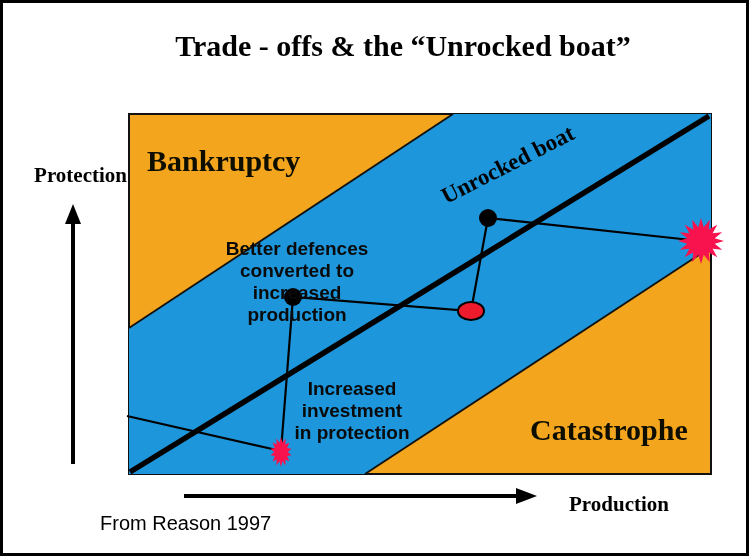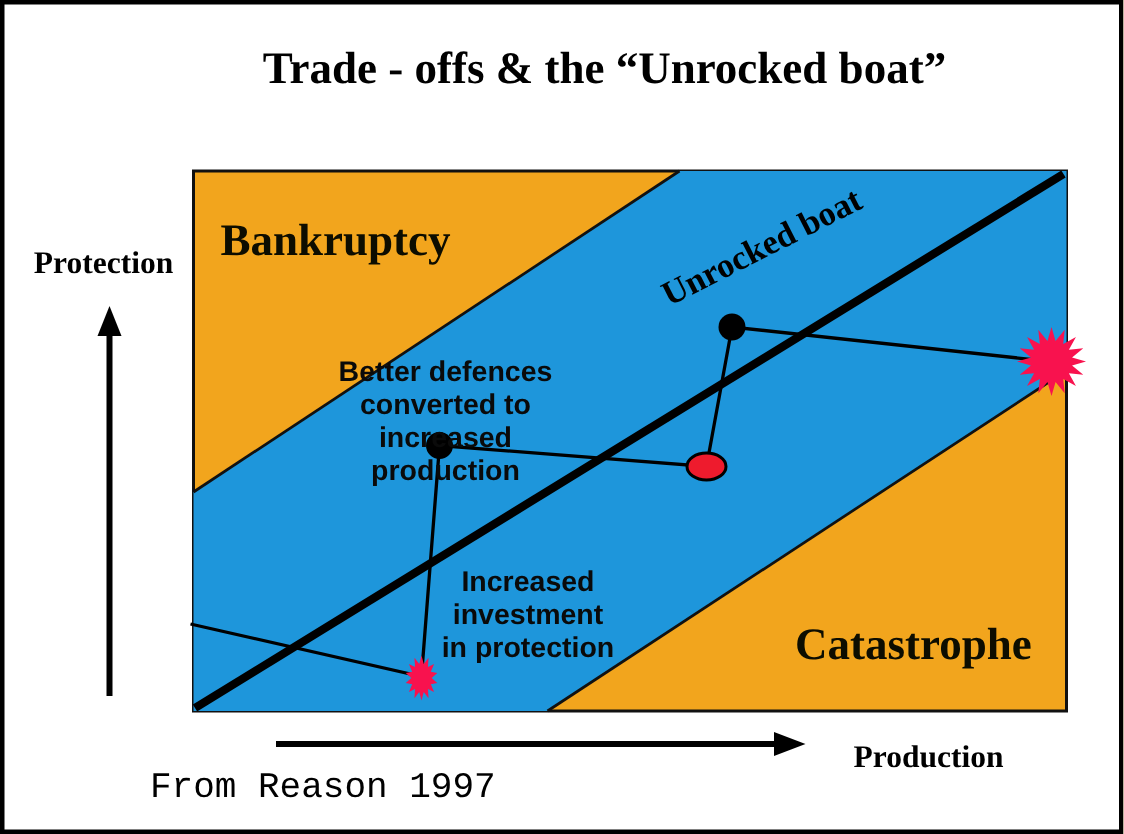--- a/index.html
+++ b/index.html
@@ -43,26 +43,26 @@
     text-align:center;white-space:pre-line;
   }
   .note-defences{left:198px;top:191px;width:192px;margin-top:44px;}
   .note-investment{left:253px;top:375px;width:192px;}
   .axis-label{
     position:absolute;
     font-family:"Liberation Serif", serif;
     font-weight:bold;font-size:21px;color:#000;
     white-space:nowrap;
   }
-  .y-axis-label{left:8px;top:160px;width:116px;text-align:center;}
+  .y-axis-label{left:8px;top:160px;width:116px;text-align:right;}
   .x-axis-label{left:566px;top:489px;}
   .source{
     position:absolute;left:97px;top:509px;
-    font-family:Liberation Mono, monospace;
-    font-size:24px;color:#000;white-space:nowrap;
+    font-family:Liberation Sans, sans-serif;
+    font-size:20px;color:#000;white-space:nowrap;
   }
 </style>
 </head>
 <body>
 
 <div class="page">
 
   <div class="slide-title">Trade - offs &amp; the “Unrocked boat”</div>
 
   <svg class="layer" width="749" height="556" viewBox="0 0 749 556">

